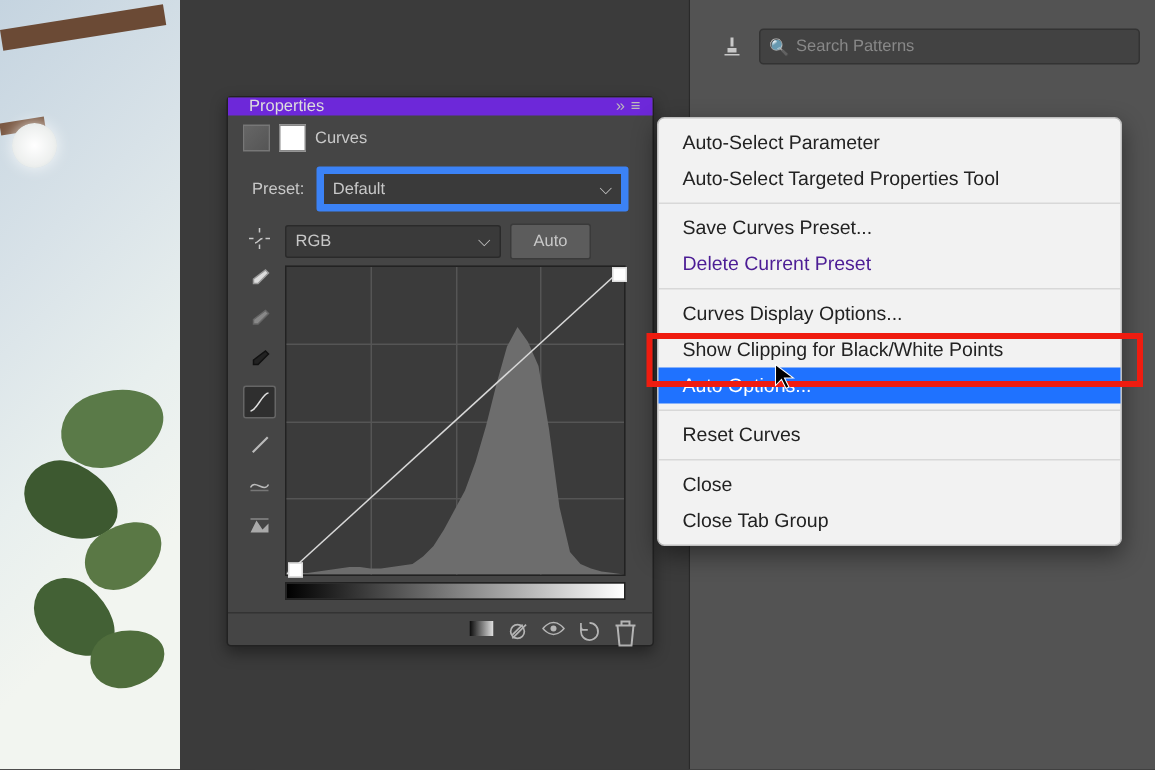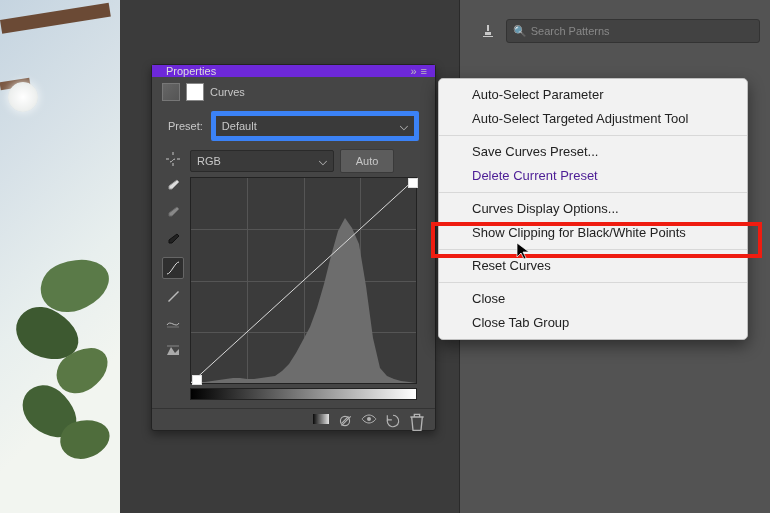--- a/index.html
+++ b/index.html
@@ -40,21 +40,21 @@
 .hist{position:absolute;left:0;bottom:0;width:100%;height:100%}
 .gridline{position:absolute;background:#555}
 .gv{width:1px;height:100%;top:0}
 .gh{height:1px;width:100%;left:0}
 .diag{position:absolute;left:0;top:0;width:100%;height:100%}
 .pt{position:absolute;width:8px;height:8px;border:1px solid #ddd;background:#fff;margin:-4px 0 0 -4px}
 .grad{height:10px;background:linear-gradient(90deg,#000,#fff);border:1px solid #222;width:225px}
 .footer{display:flex;align-items:center;gap:8px;padding:4px 10px;border-top:1px solid #333;height:26px;justify-content:flex-end}
 .f-ico{width:16px;height:16px;opacity:.85}
 .ctx-menu{position:absolute;left:438px;top:78px;width:308px;background:#f2f2f2;border:1px solid #bfbfbf;border-radius:5px;box-shadow:0 6px 16px rgba(0,0,0,.45);z-index:20;padding:4px 0;color:#222;font-size:13px}
-.mi{padding:3px 33px;line-height:18px}
+.mi{padding:3px 16px;line-height:18px}
 .mi.dis{color:#4c1d95}
 .mi.hl{background:#1f72ff;color:#fff}
 .sep{height:1px;background:#d8d8d8;margin:4px 0}
 .red-box{position:absolute;left:431px;top:222px;width:323px;height:28px;border:4px solid #ef1c10;z-index:25;pointer-events:none}
 .cursor{position:absolute;left:516px;top:242px;z-index:26;pointer-events:none}
 .spacing{position:absolute;left:470px;top:350px;right:12px;color:#ccc}
 .sp-row{display:flex;gap:26px;margin-bottom:8px;align-items:center}
 .hyph{display:flex;align-items:center;gap:6px;margin-top:4px}
 .layers-tabs{position:absolute;left:460px;top:428px;right:0;height:28px;display:flex;align-items:center;border-top:1px solid #333;background:#424242}
 .kind-row{position:absolute;left:468px;top:458px;right:8px;height:24px;display:flex;align-items:center;gap:8px}
@@ -274,27 +274,28 @@
     <span class="f-ico">
         <svg viewBox="0 0 12 14">
           <path d="M1 3h10M4 3V1h4v2M2 3l1 10h6l1-10" fill="none" stroke="#c8c8c8"></path>
         </svg>
       </span>
   </div>
 </div>
 
 <div class="ctx-menu">
   <div class="mi">Auto-Select Parameter</div>
-  <div class="mi">Auto-Select Targeted Adjustment Tool</div>
+  <div class="mi">Auto-Select Targeted Properties Tool</div>
   <div class="sep"></div>
   <div class="mi">Save Curves Preset...</div>
   <div class="mi dis">Delete Current Preset</div>
   <div class="sep"></div>
   <div class="mi">Curves Display Options...</div>
   <div class="mi">Show Clipping for Black/White Points</div>
+  <div class="mi hl">Auto Options...</div>
   <div class="sep"></div>
   <div class="mi">Reset Curves</div>
   <div class="sep"></div>
   <div class="mi">Close</div>
   <div class="mi">Close Tab Group</div>
 </div>
 
 <div class="red-box"></div>
 
 <svg class="cursor" width="14" height="18">

